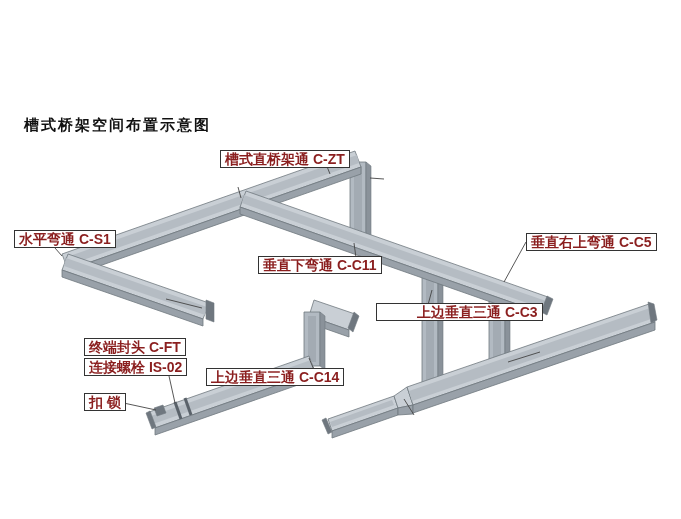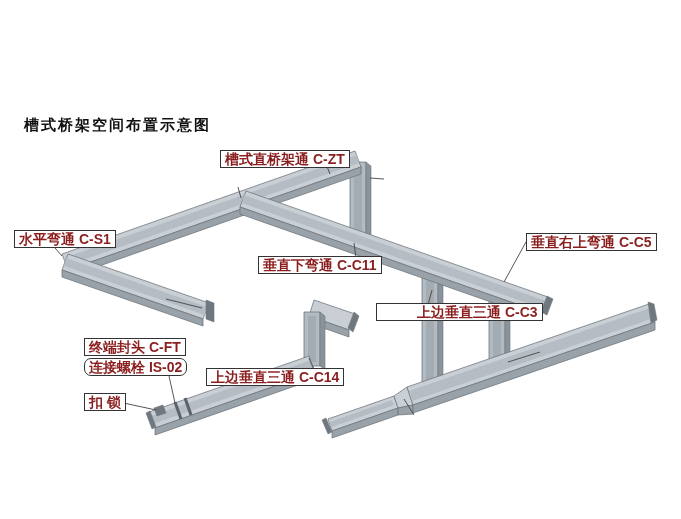--- a/index.html
+++ b/index.html
@@ -131,18 +131,18 @@
         </g>
     </svg>
 
     <div id="labels-layer">
         <div class="diagram-label" style="left: 220px; top: 150px;">槽式直桥架通 C-ZT</div>
         <div class="diagram-label" style="left: 14px; top: 230px;">水平弯通 C-S1</div>
         <div class="diagram-label" style="left: 258px; top: 256px;">垂直下弯通 C-C11</div>
         <div class="diagram-label" style="left: 526px; top: 233px;">垂直右上弯通 C-C5</div>
         <div class="diagram-label" style="left: 84px; top: 290px; margin-top: 48px;">终端封头 C-FT</div>
         <div class="diagram-label" style="left: 376px; top: 303px; padding-left: 40px;">上边垂直三通 C-C3</div>
-        <div class="diagram-label" style="left: 84px; top: 358px; border-radius: 7px;">连接螺栓 IS-02</div>
+        <div class="diagram-label" style="left: 84px; top: 358px;">连接螺栓 IS-02</div>
         <div class="diagram-label" style="left: 206px; top: 368px;">上边垂直三通 C-C14</div>
         <div class="diagram-label" style="left: 84px; top: 393px;">扣 锁</div>
       </div>
   </div>
 </div>
 
 </body></html>

